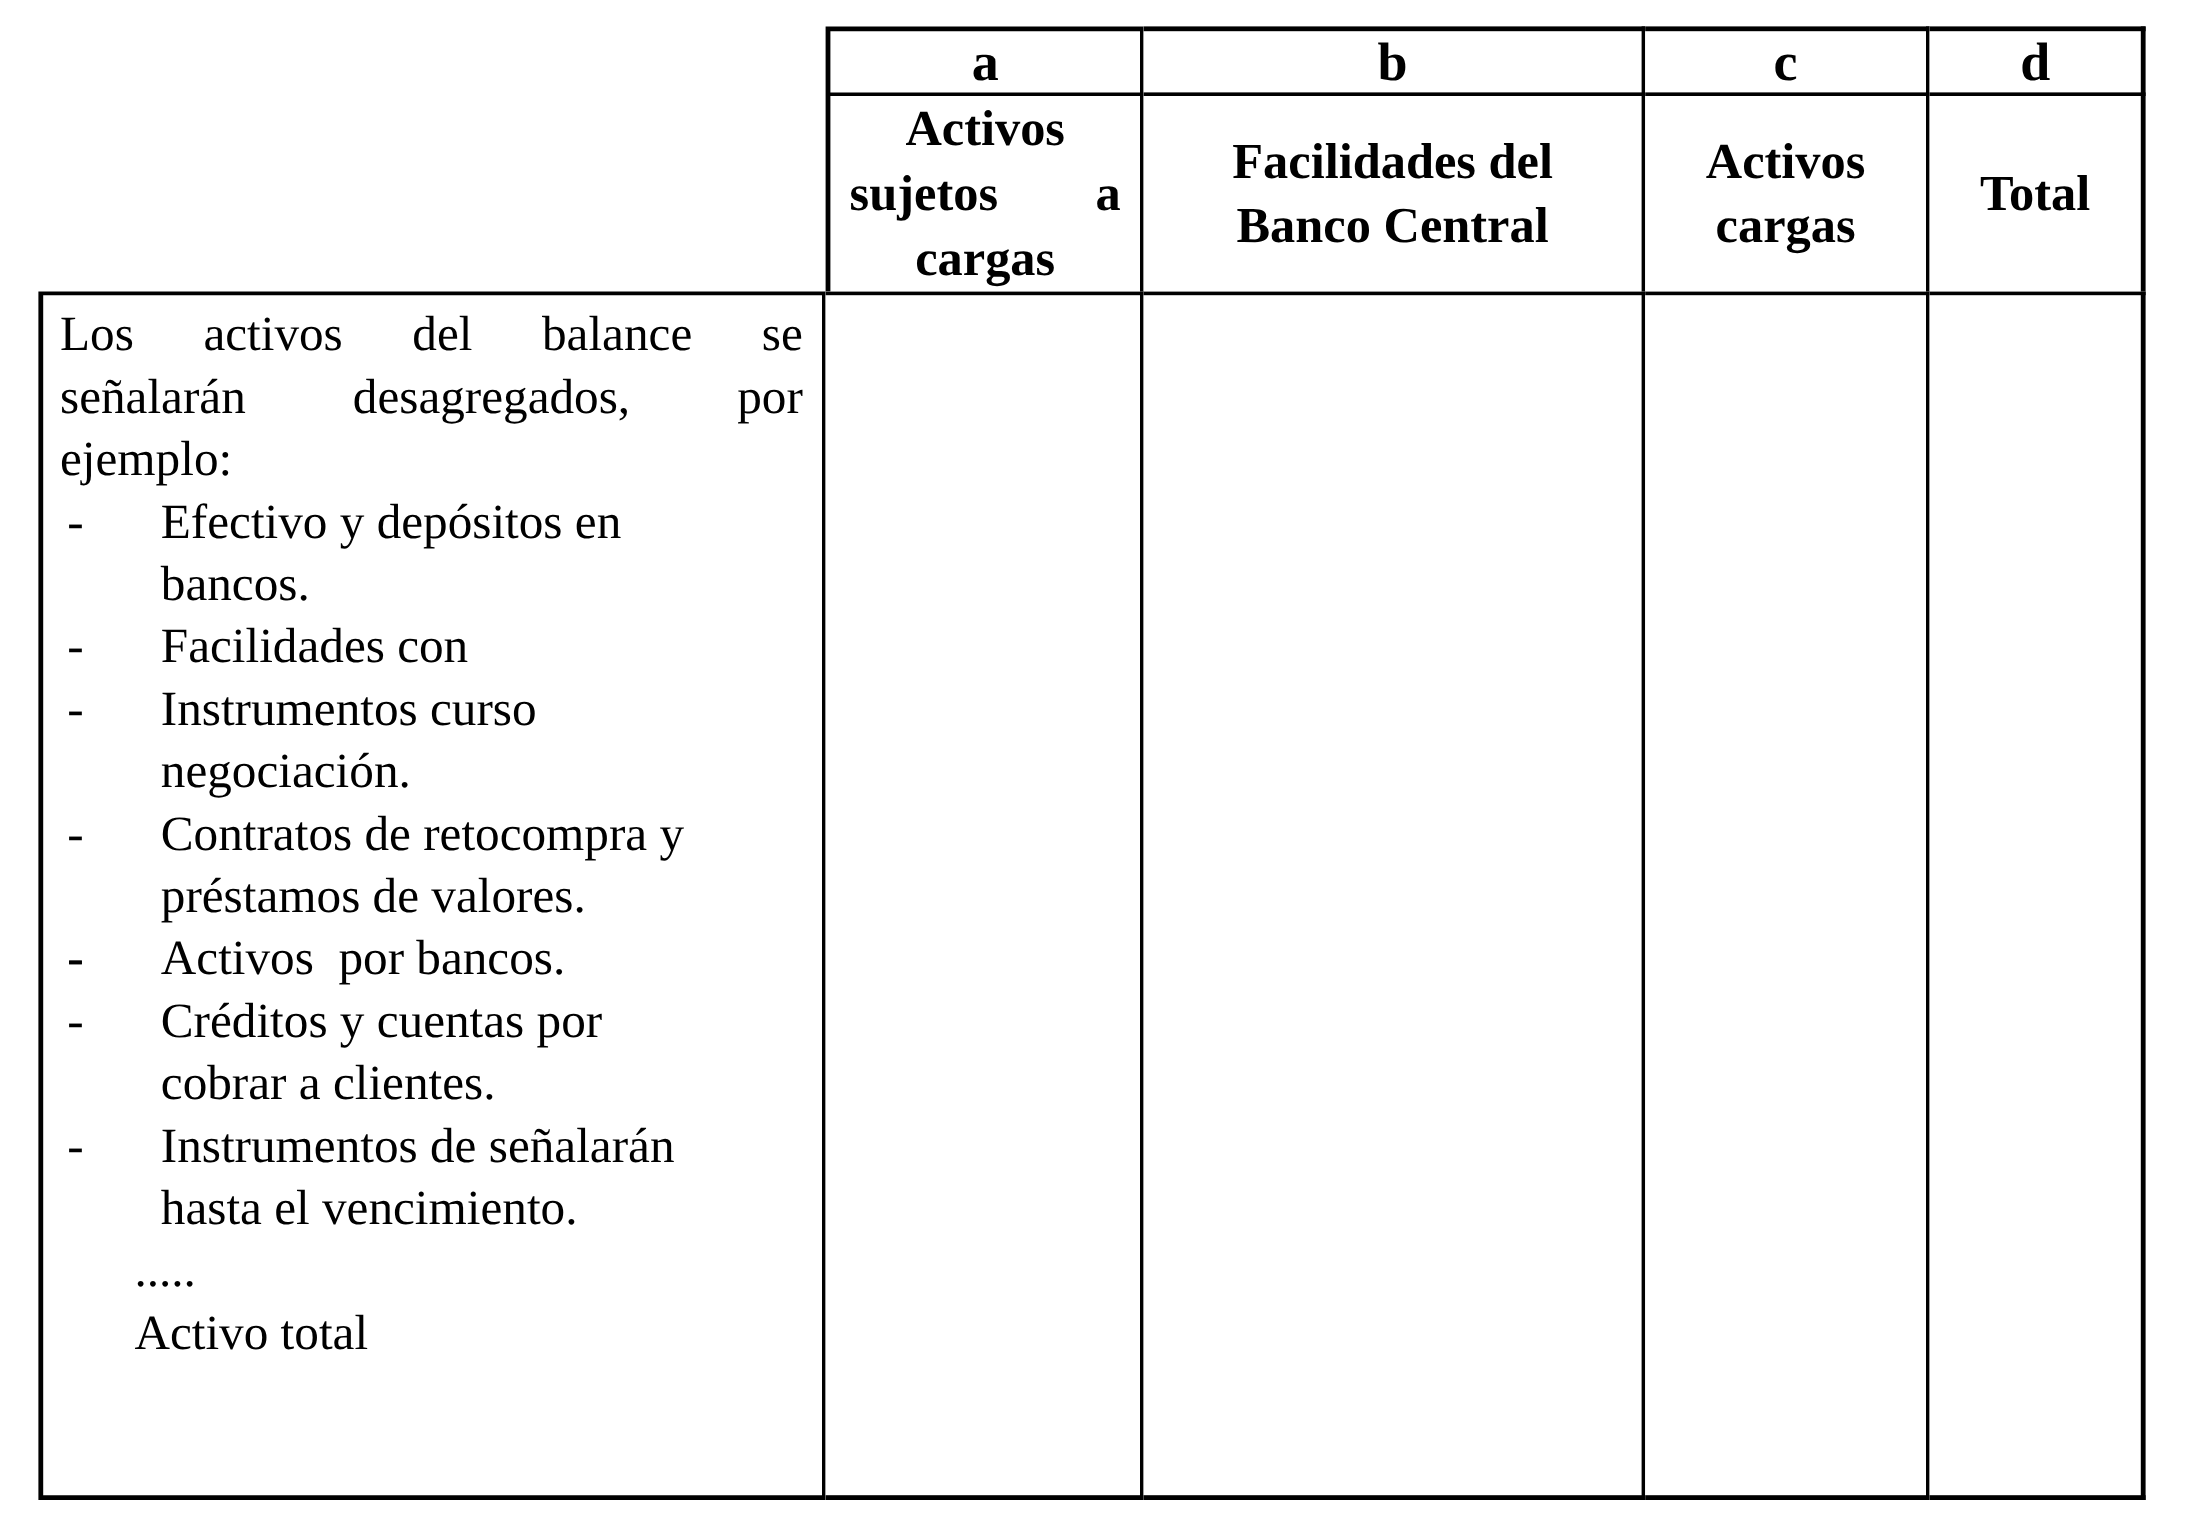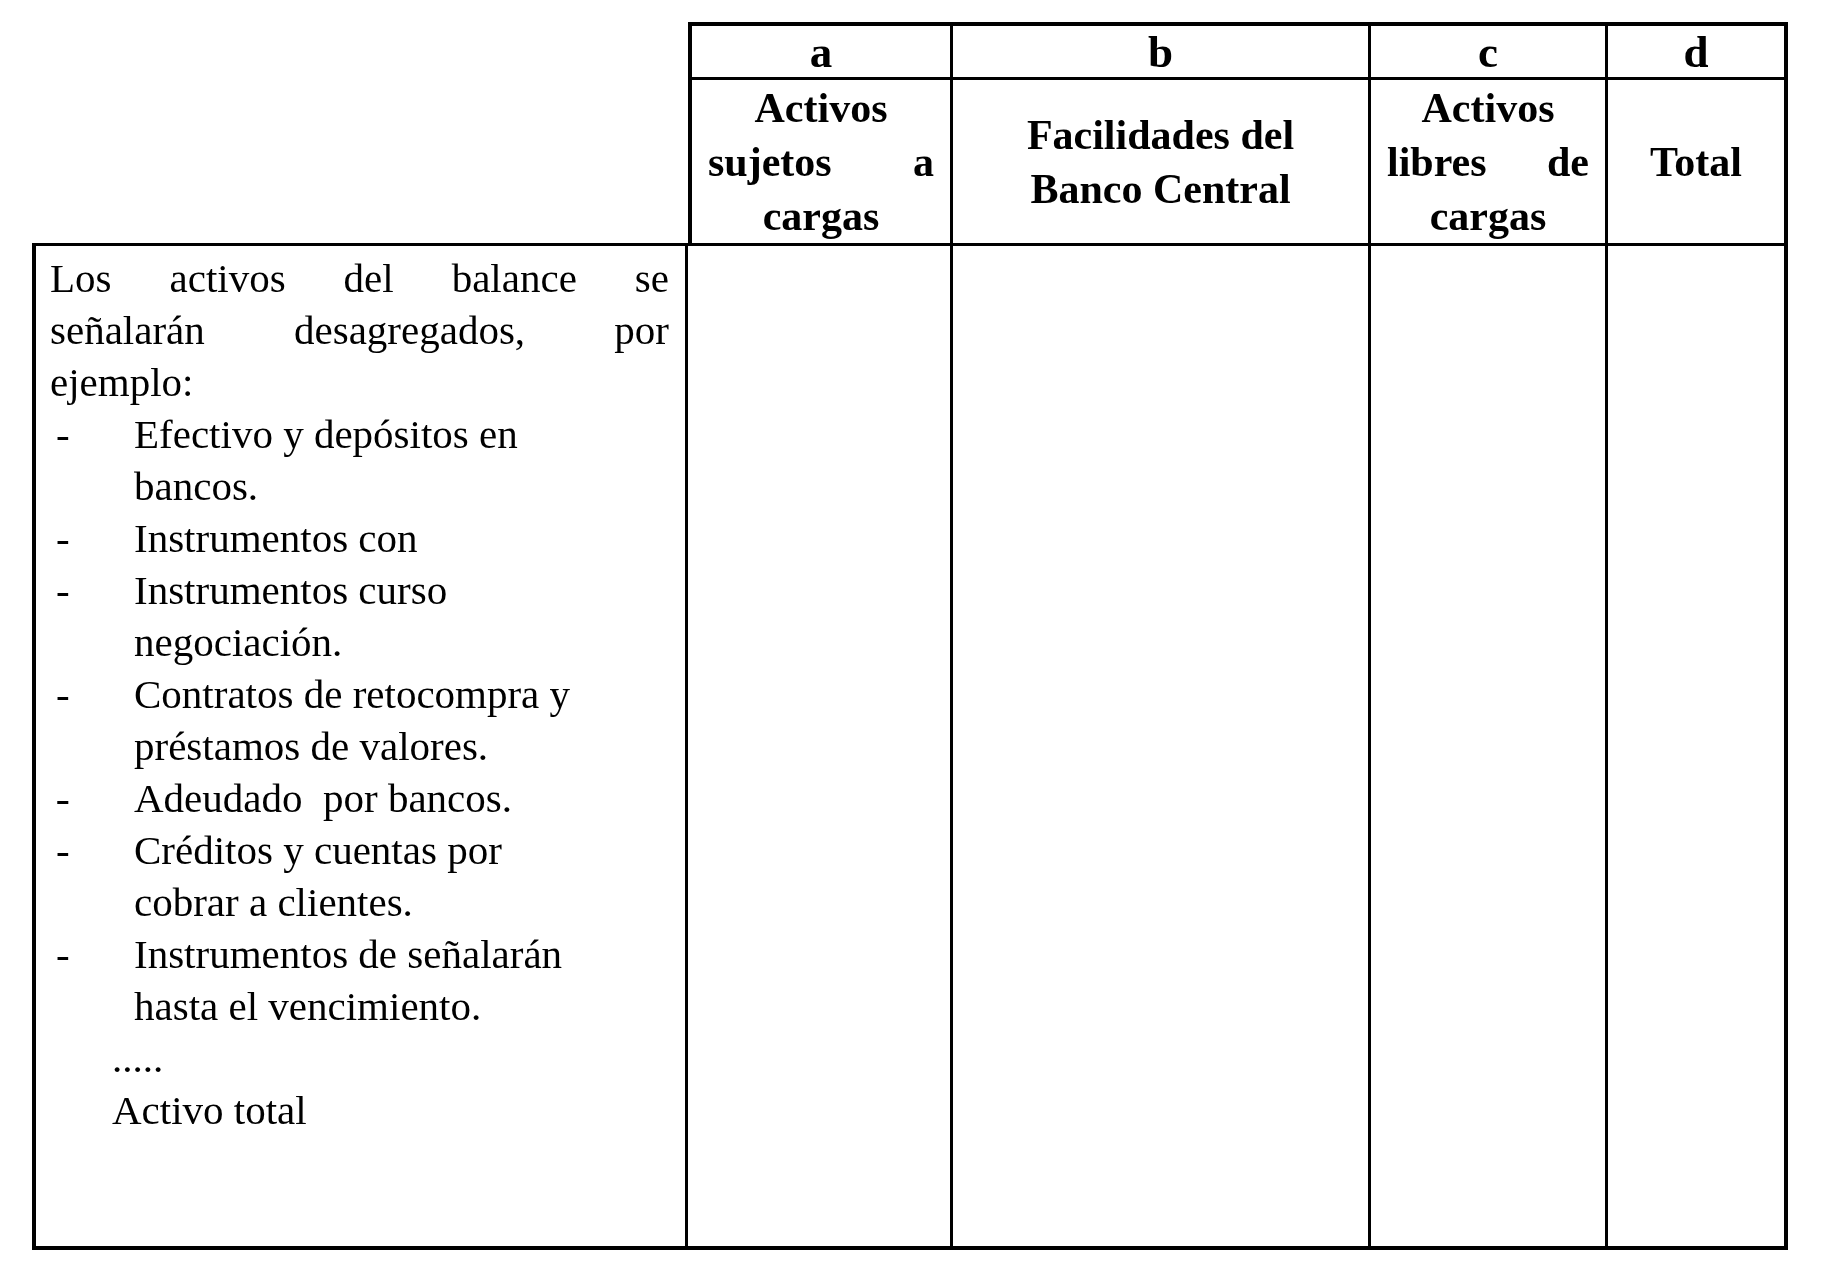--- a/index.html
+++ b/index.html
@@ -103,57 +103,56 @@
       <div class="ln">Activos</div>
       <div class="ln stretch">sujetos a</div>
       <div class="ln">cargas</div>
     </div>
     <div class="c title br3">
       <div class="ln">Facilidades del</div>
       <div class="ln">Banco Central</div>
     </div>
     <div class="c title br3">
       <div class="ln">Activos</div>
-      <div class="ln stretch">libres de</div>
       <div class="ln">cargas</div>
     </div>
     <div class="c title br4">
       <div class="ln">Total</div>
     </div>
 
     <div class="c bodycell bl4 bt3 br3 bb4">
       <div class="jline">Los activos del balance se</div>
       <div class="jline">señalarán desagregados, por</div>
       <div>ejemplo:</div>
 
       <div class="item">
         <span class="dash">-</span>
         <div class="iline">Efectivo y depósitos en</div>
         <div class="iline">bancos.</div>
       </div>
       <div class="item">
         <span class="dash">-</span>
-        <div class="iline">Instrumentos con</div>
+        <div class="iline">Facilidades con</div>
       </div>
       <div class="item">
         <span class="dash">-</span>
         <div class="iline">Instrumentos curso</div>
         <div class="iline">negociación.</div>
       </div>
       <div class="item">
         <span class="dash">-</span>
         <div class="iline">Contratos de retocompra y</div>
         <div class="iline">préstamos de valores.</div>
       </div>
       <div class="item">
         <span class="dash">-</span>
       </div>
       <div class="item">
         <span class="dash">-</span>
-        <div class="iline">Adeudado  por bancos.</div>
+        <div class="iline">Activos  por bancos.</div>
       </div>
       <div class="item">
         <span class="dash">-</span>
         <div class="iline">Créditos y cuentas por</div>
         <div class="iline">cobrar a clientes.</div>
       </div>
       <div class="item">
         <span class="dash">-</span>
         <div class="iline">Instrumentos de señalarán</div>
         <div class="iline">hasta el vencimiento.</div>

